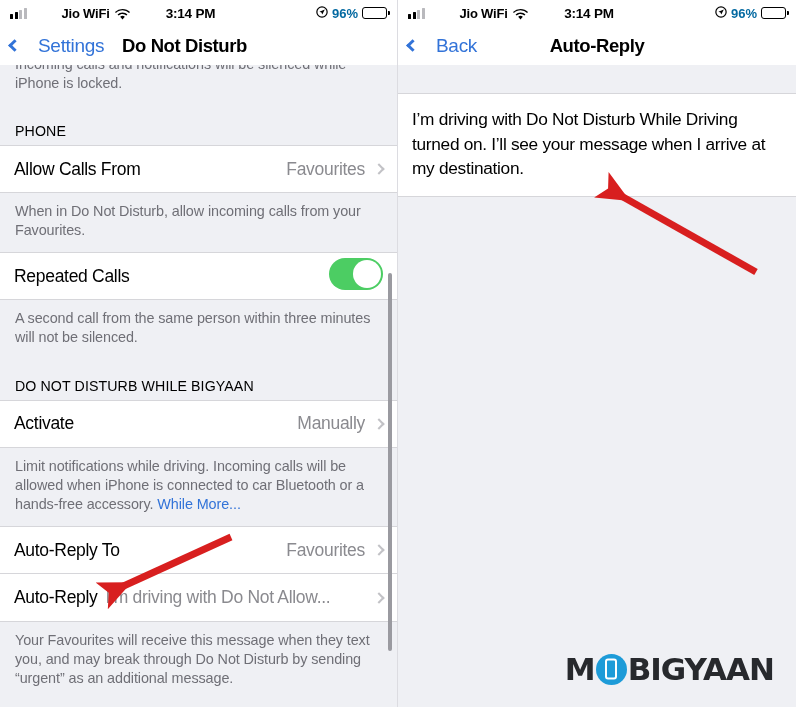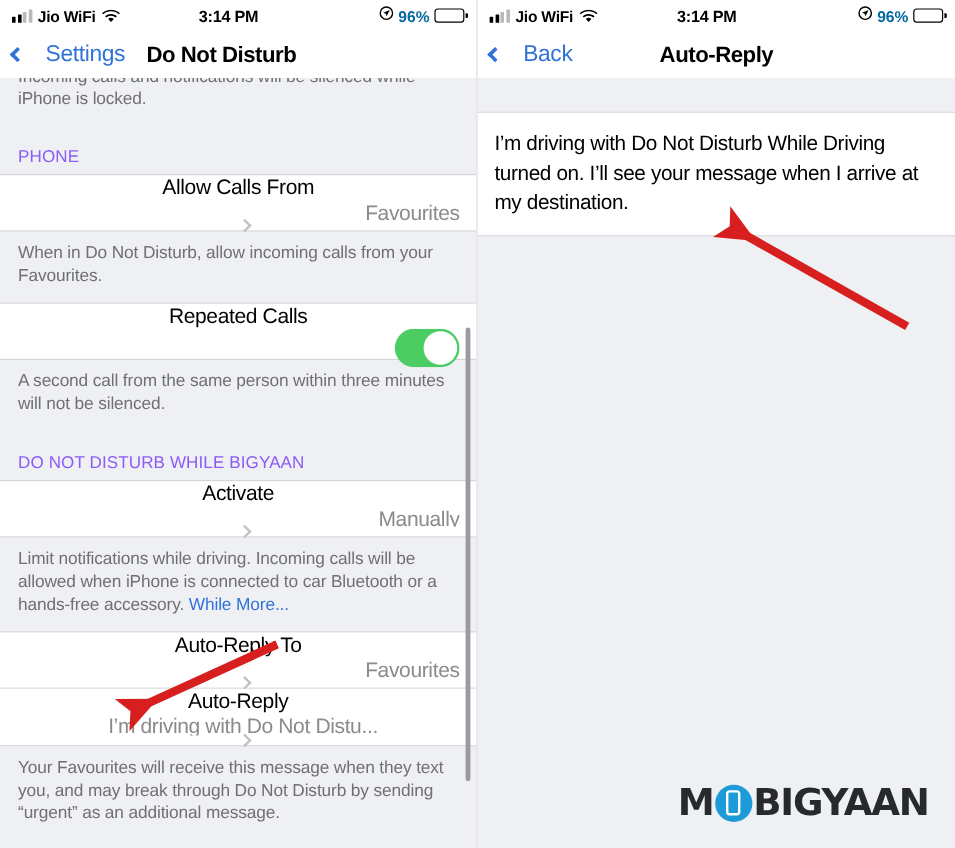--- a/index.html
+++ b/index.html
@@ -37,21 +37,21 @@
     position: absolute; left: 0; right: 16px;
     text-align: center;
     font-size: 13.5px; font-weight: bold; color: #000;
     letter-spacing: -0.2px;
   }
   .sb-right {
     margin-left: auto;
     display: flex; align-items: center; gap: 4px;
     position: relative; z-index: 2;
   }
-  .carrier { font-size: 13px; font-weight: bold; color: #000; letter-spacing: -0.2px; }
+  .carrier { font-size: 13px; font-weight: bold; color: #000; letter-spacing: -0.2px; margin-left: 30px; }
   .signal { display: flex; align-items: flex-end; gap: 1.5px; height: 11px; }
   .signal i { display: block; width: 3px; background: #000; border-radius: 0.5px; }
   .signal i:nth-child(1) { height: 5px; }
   .signal i:nth-child(2) { height: 7px; }
   .signal i:nth-child(3) { height: 9px; background: #b9b9bd; }
   .signal i:nth-child(4) { height: 11px; background: #b9b9bd; }
   .wifi-icon { width: 15px; height: 12px; position: relative; }
   .batt-pct { font-size: 13px; font-weight: bold; color: #0369a1; }
   .batt {
     width: 25px; height: 12px;
@@ -94,21 +94,20 @@
   .scroll-area { position: relative; height: 642px; background: #eff0f4; }
   .group-fill { background: #eff0f4; }
   .cell {
     background: #ffffff;
     height: 48px;
     display: flex; align-items: center;
     padding: 0 14px;
     border-top: 1px solid #d6d6da;
     border-bottom: 1px solid #d6d6da;
     cursor: pointer;
-    flex-direction: column;
   }
   .cell + .cell { border-top: none; }
   .cell-title {
     font-size: 17.5px; color: #000; letter-spacing: -0.3px;
     white-space: nowrap;
   }
   .cell-value {
     margin-left: auto;
     font-size: 17.5px; color: #8a8a8f; letter-spacing: -0.3px;
     white-space: nowrap; overflow: hidden; text-overflow: ellipsis;
@@ -123,21 +122,21 @@
     margin-left: 10px; flex: none;
   }
   .footer-note {
     font-size: 14.4px; color: #6f6f76;
     line-height: 1.33;
     padding: 9px 15px 12px 15px;
     letter-spacing: -0.1px;
   }
   .footer-note a { color: #3273d8; text-decoration: none; }
   .section-head {
-    font-size: 14.2px; color: #8b5cf6;
+    font-size: 14.2px; color: #000000;
     letter-spacing: 0.1px;
     padding: 18px 3px 6px 15px;
   }
   .cut-top {
     font-size: 14.4px; color: #6f6f76; line-height: 1.33;
     padding: 0 15px; letter-spacing: -0.1px;
     height: 40px; overflow: hidden;
     position: relative;
   }
   .cut-top .clipped {
@@ -272,21 +271,21 @@
       </div>
       <div class="footer-note"><span>Limit notifications while driving. Incoming calls will be allowed when iPhone is connected to car Bluetooth or a hands-free accessory. </span><a href="#">While More...</a></div>
 
       <div class="cell">
         <span class="cell-title">Auto-Reply To</span>
         <span class="cell-value">Favourites</span>
         <i class="chev-right"></i>
       </div>
       <div class="cell">
         <span class="cell-title">Auto-Reply</span>
-        <span class="cell-value inline-val">I’m driving with Do Not Distu...</span>
+        <span class="cell-value inline-val">I’m driving with Do Not Allow...</span>
         <i class="chev-right"></i>
       </div>
       <div class="footer-note">Your Favourites will receive this message when they text you, and may break through Do Not Disturb by sending “urgent” as an additional message.</div>
 
       <div class="scrollbar" style="top:208px;height:378px;"></div>
     </div>
 
     <div class="arrow-layer">
       <svg width="398" height="707" viewBox="0 0 398 707">
         <defs>

